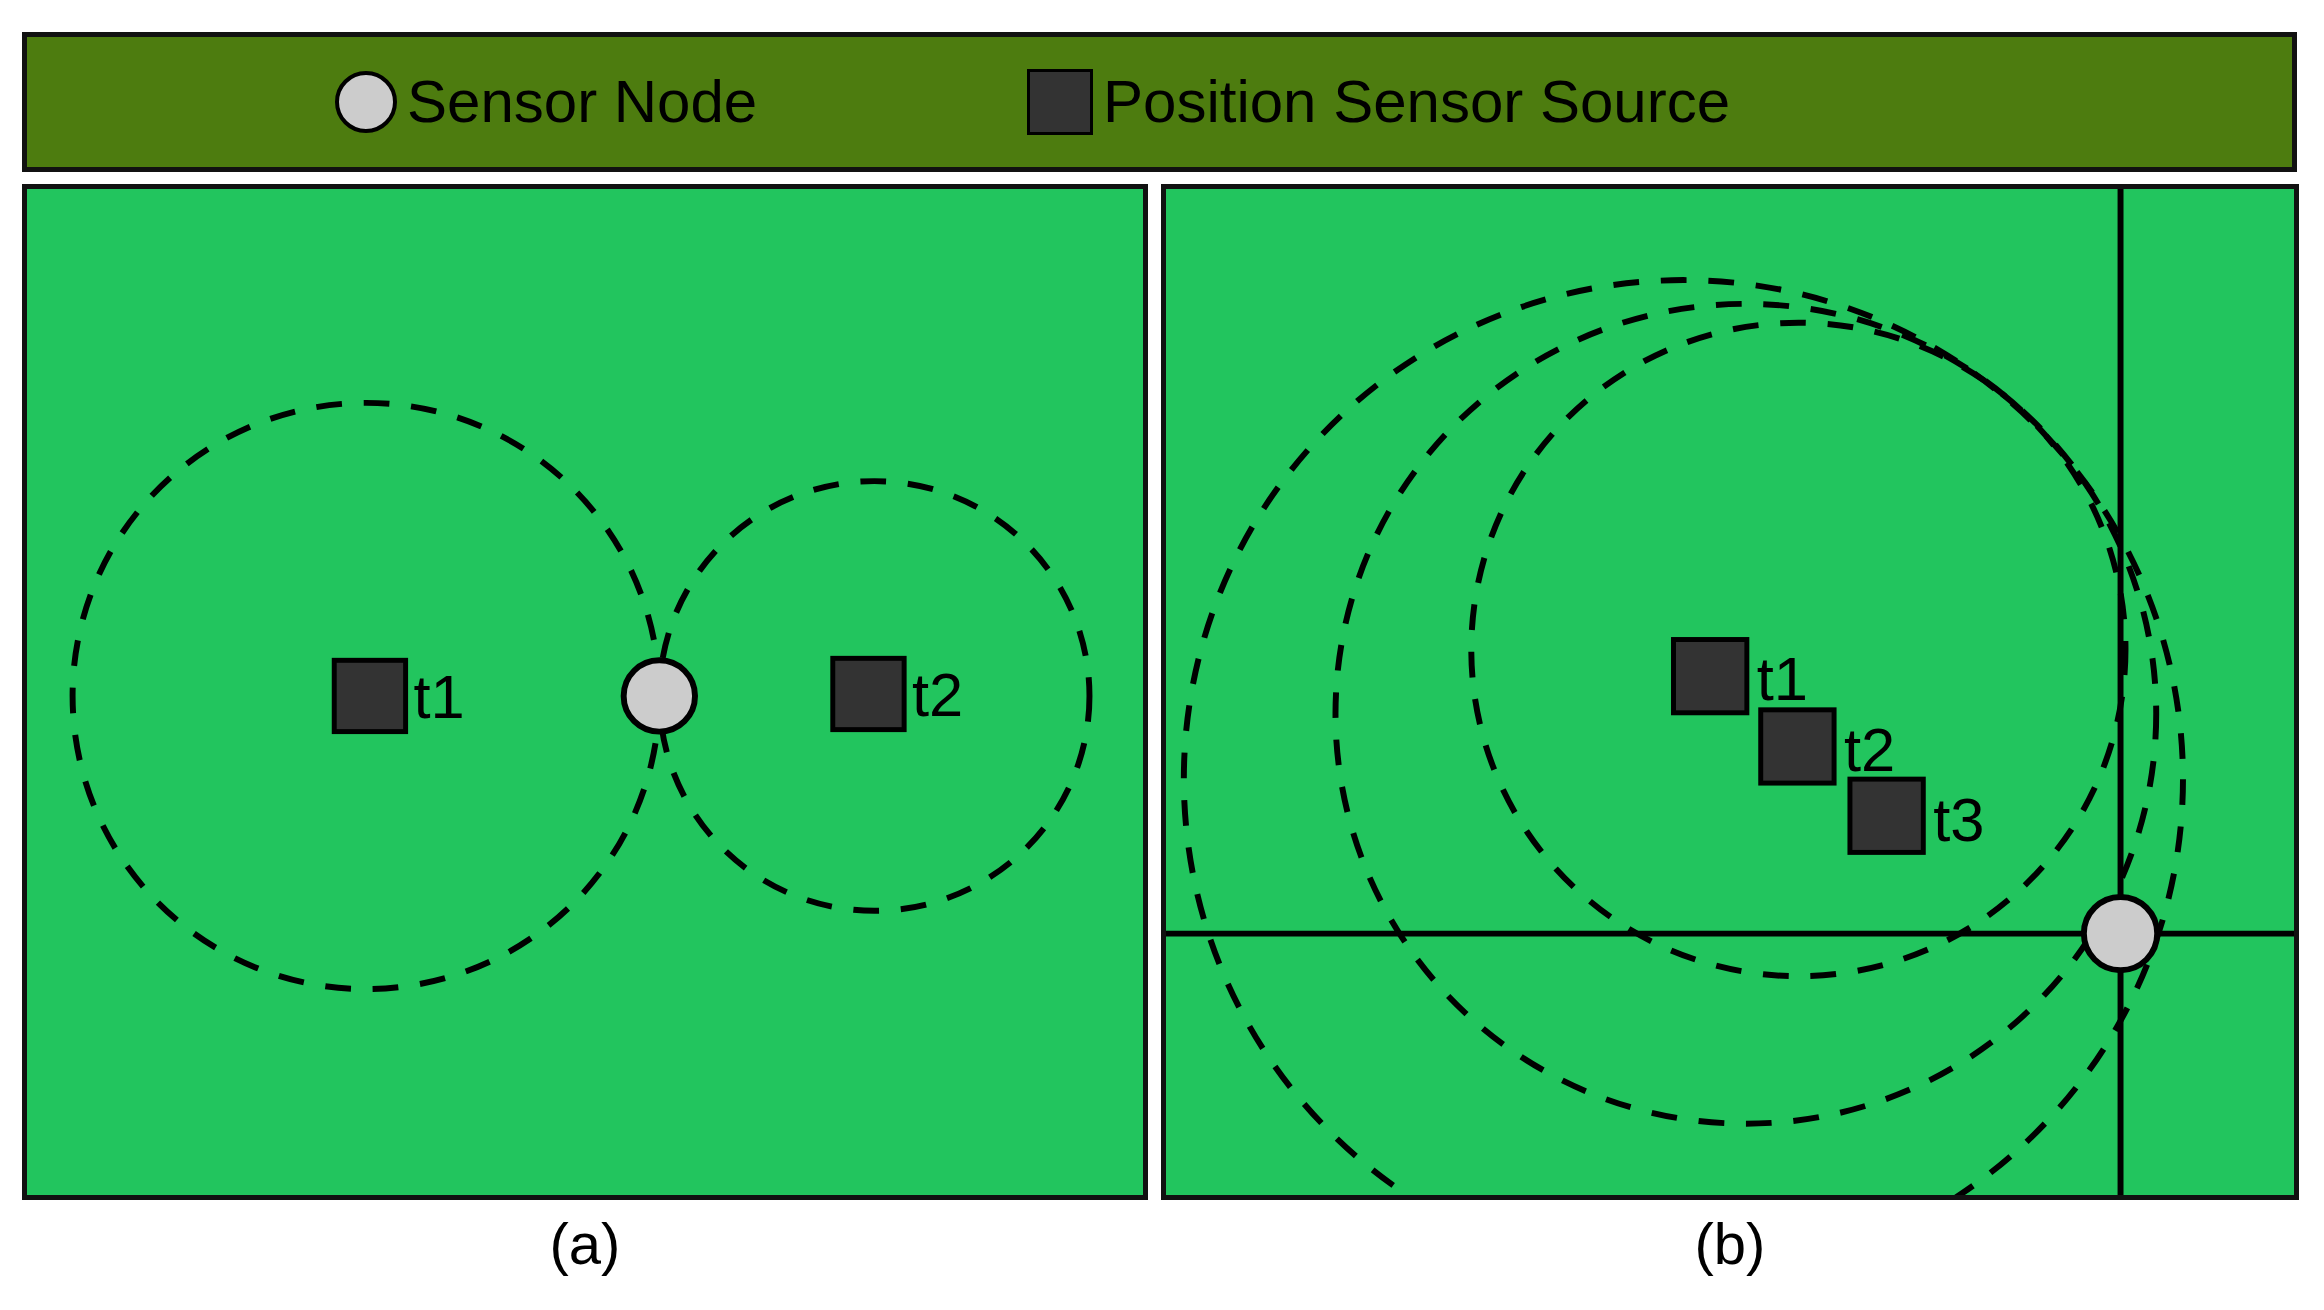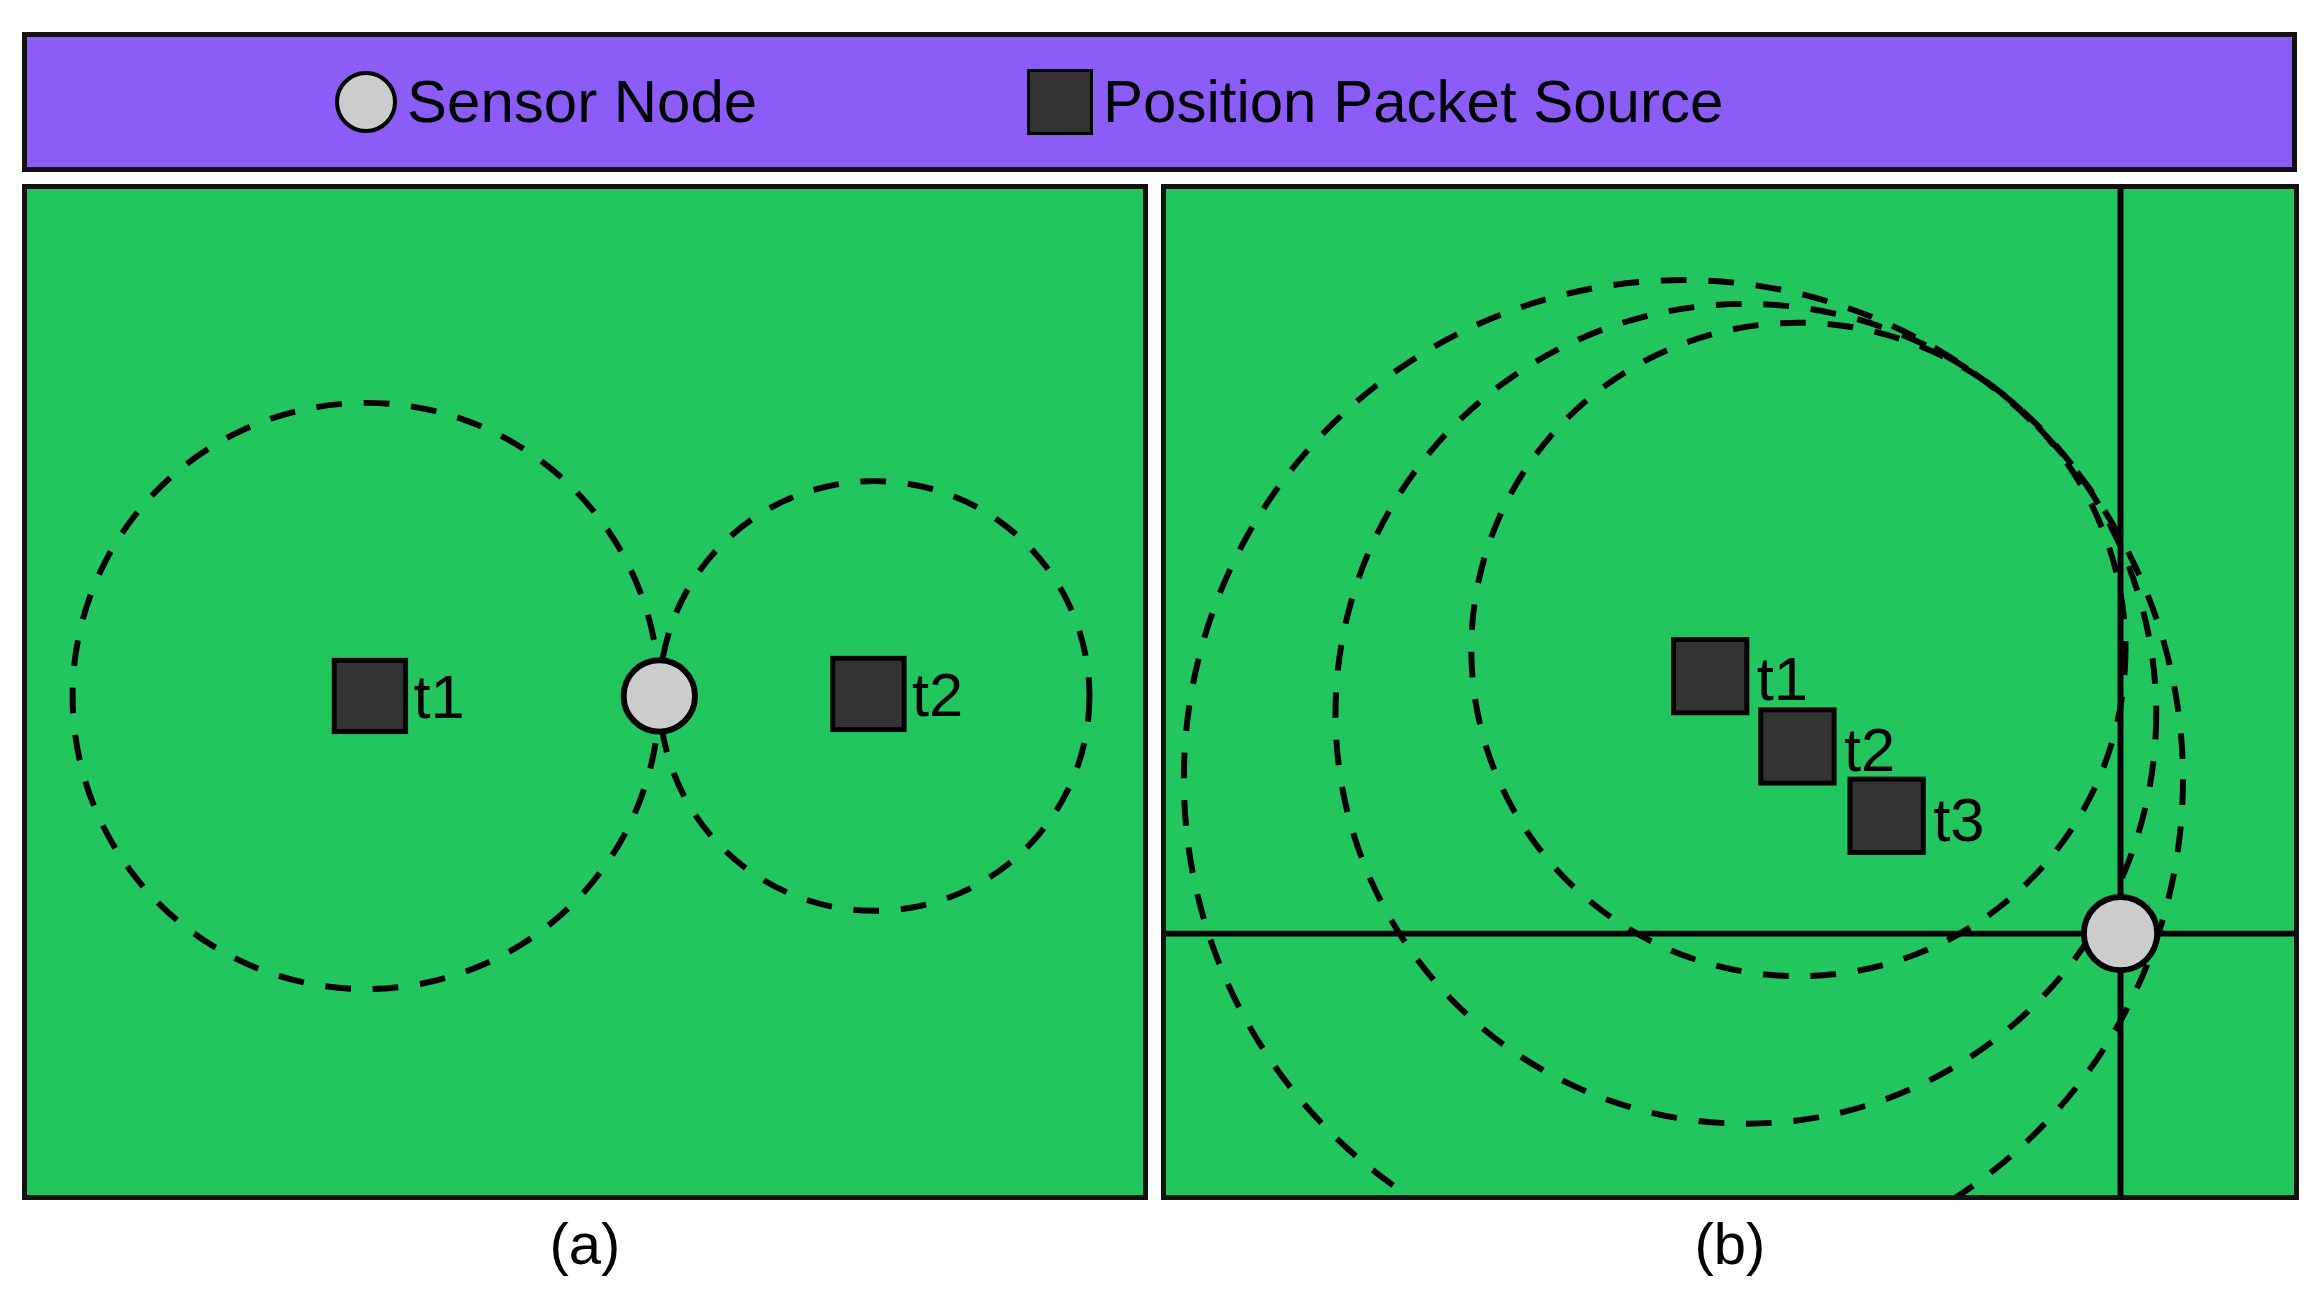--- a/index.html
+++ b/index.html
@@ -19,21 +19,21 @@
   }
 
   
   #legend-box {
     position: absolute;
     left: 22px;
     top: 32px;
     width: 2275px;
     height: 140px;
     border: 5px solid #111111;
-    background: #8b5cf6;
+    background: #4d7c0f;
     box-sizing: border-box;
   }
   .legend-entry {
     position: absolute;
     display: flex;
     align-items: center;
     top: 50%;
     transform: translateY(-50%);
   }
   #legend-entry-sensor-node { left: 308px; }
@@ -122,21 +122,21 @@
 
 <div id="figure">
 
   <div id="legend-box">
     <div class="legend-entry" id="legend-entry-sensor-node">
       <span class="legend-swatch-circle"></span>
       <span class="legend-label">Sensor Node</span>
     </div>
     <div class="legend-entry" id="legend-entry-packet-source">
       <span class="legend-swatch-square"></span>
-      <span class="legend-label">Position Packet Source</span>
+      <span class="legend-label">Position Sensor Source</span>
     </div>
   </div>
 
   <div class="panel" id="panel-a">
     <svg class="panel-svg" viewBox="0 0 1126 1016" preserveAspectRatio="none">
       <circle cx="342" cy="512" r="296" fill="none" stroke="#000000" stroke-width="6" stroke-dasharray="26 22"></circle>
       <circle cx="855" cy="512" r="217" fill="none" stroke="#000000" stroke-width="6" stroke-dasharray="26 22"></circle>
 
       <rect x="310" y="476" width="72" height="72" fill="#333333" stroke="#000000" stroke-width="5"></rect>
       <text class="node-label" x="390" y="534">t1</text>

